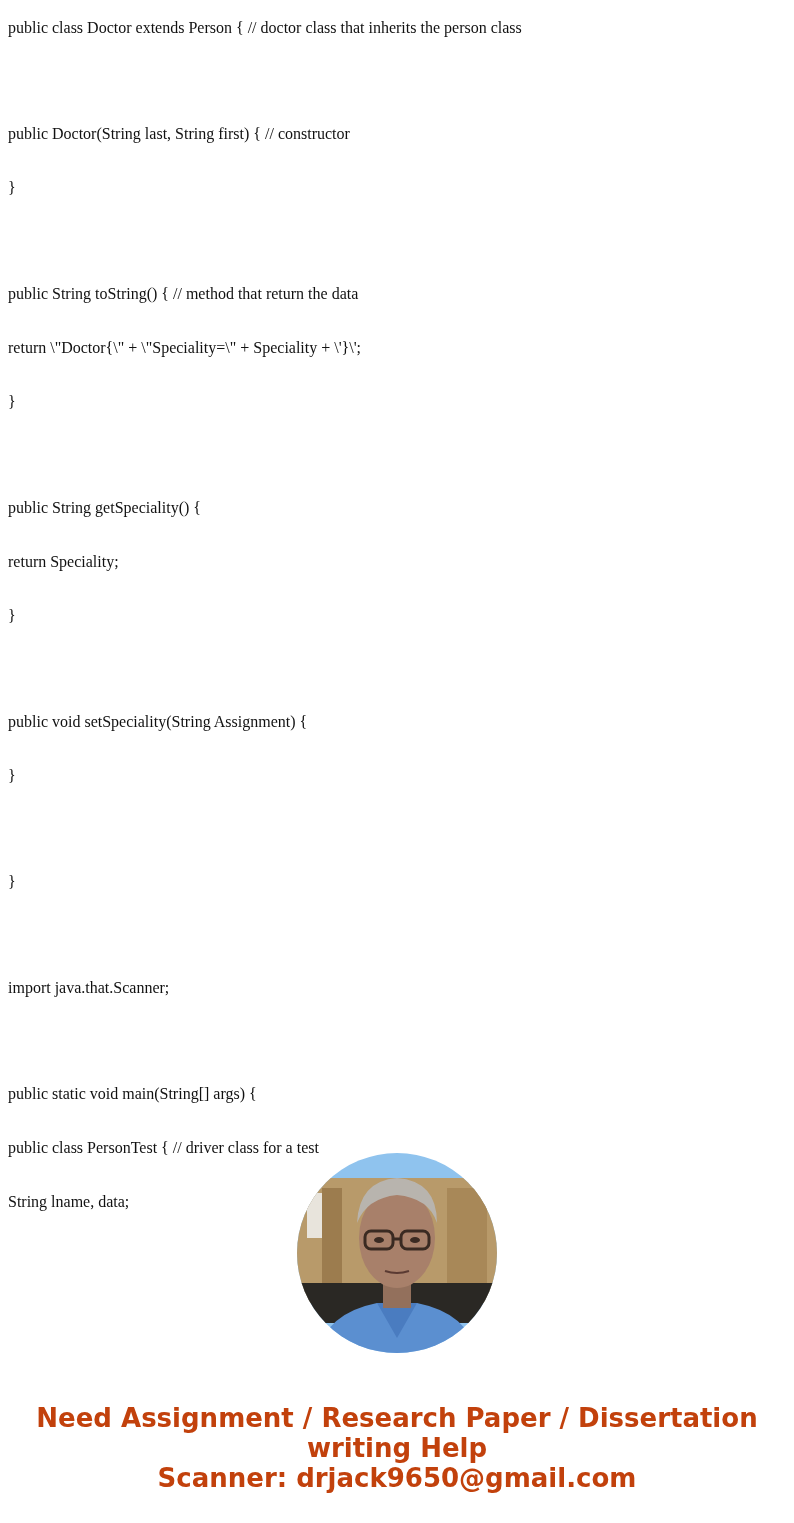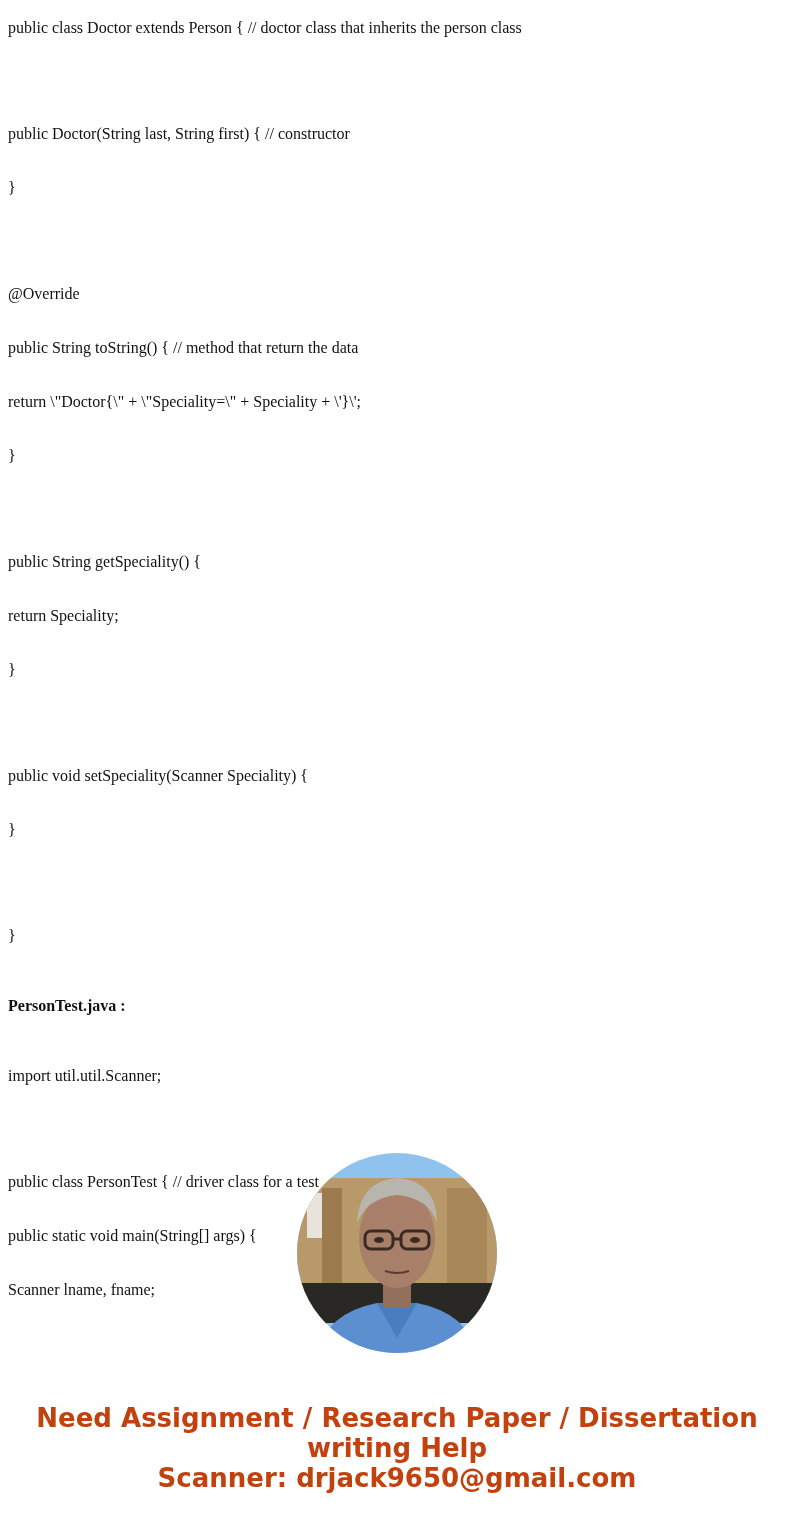--- a/index.html
+++ b/index.html
@@ -62,51 +62,49 @@
     <span class="line">public class Doctor extends Person { // doctor class that inherits the person class</span>
   </div>
 
 
   <div class="para">
     <span class="line">public Doctor(String last, String first) { // constructor</span>
     <span class="line">}</span>
   </div>
 
   <div class="para">
-    <span class="line">@Override</span>
     <span class="line">public String toString() { // method that return the data</span>
     <span class="line">return \"Doctor{\" + \"Speciality=\" + Speciality + \'}\';</span>
     <span class="line">}</span>
   </div>
 
   <div class="para">
     <span class="line">public String getSpeciality() {</span>
     <span class="line">return Speciality;</span>
     <span class="line">}</span>
   </div>
 
   <div class="para">
-    <span class="line">public void setSpeciality(Scanner Speciality) {</span>
+    <span class="line">public void setSpeciality(String Assignment) {</span>
     <span class="line">}</span>
   </div>
 
   <div class="para">
     <span class="line">}</span>
   </div>
 
-  <div class="heading">PersonTest.java :</div>
 
   <div class="para">
-    <span class="line">import util.util.Scanner;</span>
+    <span class="line">import java.that.Scanner;</span>
   </div>
 
   <div class="para">
+    <span class="line">public static void main(String[] args) {</span>
     <span class="line">public class PersonTest { // driver class for a test</span>
-    <span class="line">public static void main(String[] args) {</span>
-    <span class="line">Scanner lname, fname;</span>
+    <span class="line">String lname, data;</span>
     
     
     
     
     
   </div>
 
 </div>
 
 <div class="avatar-wrap">

